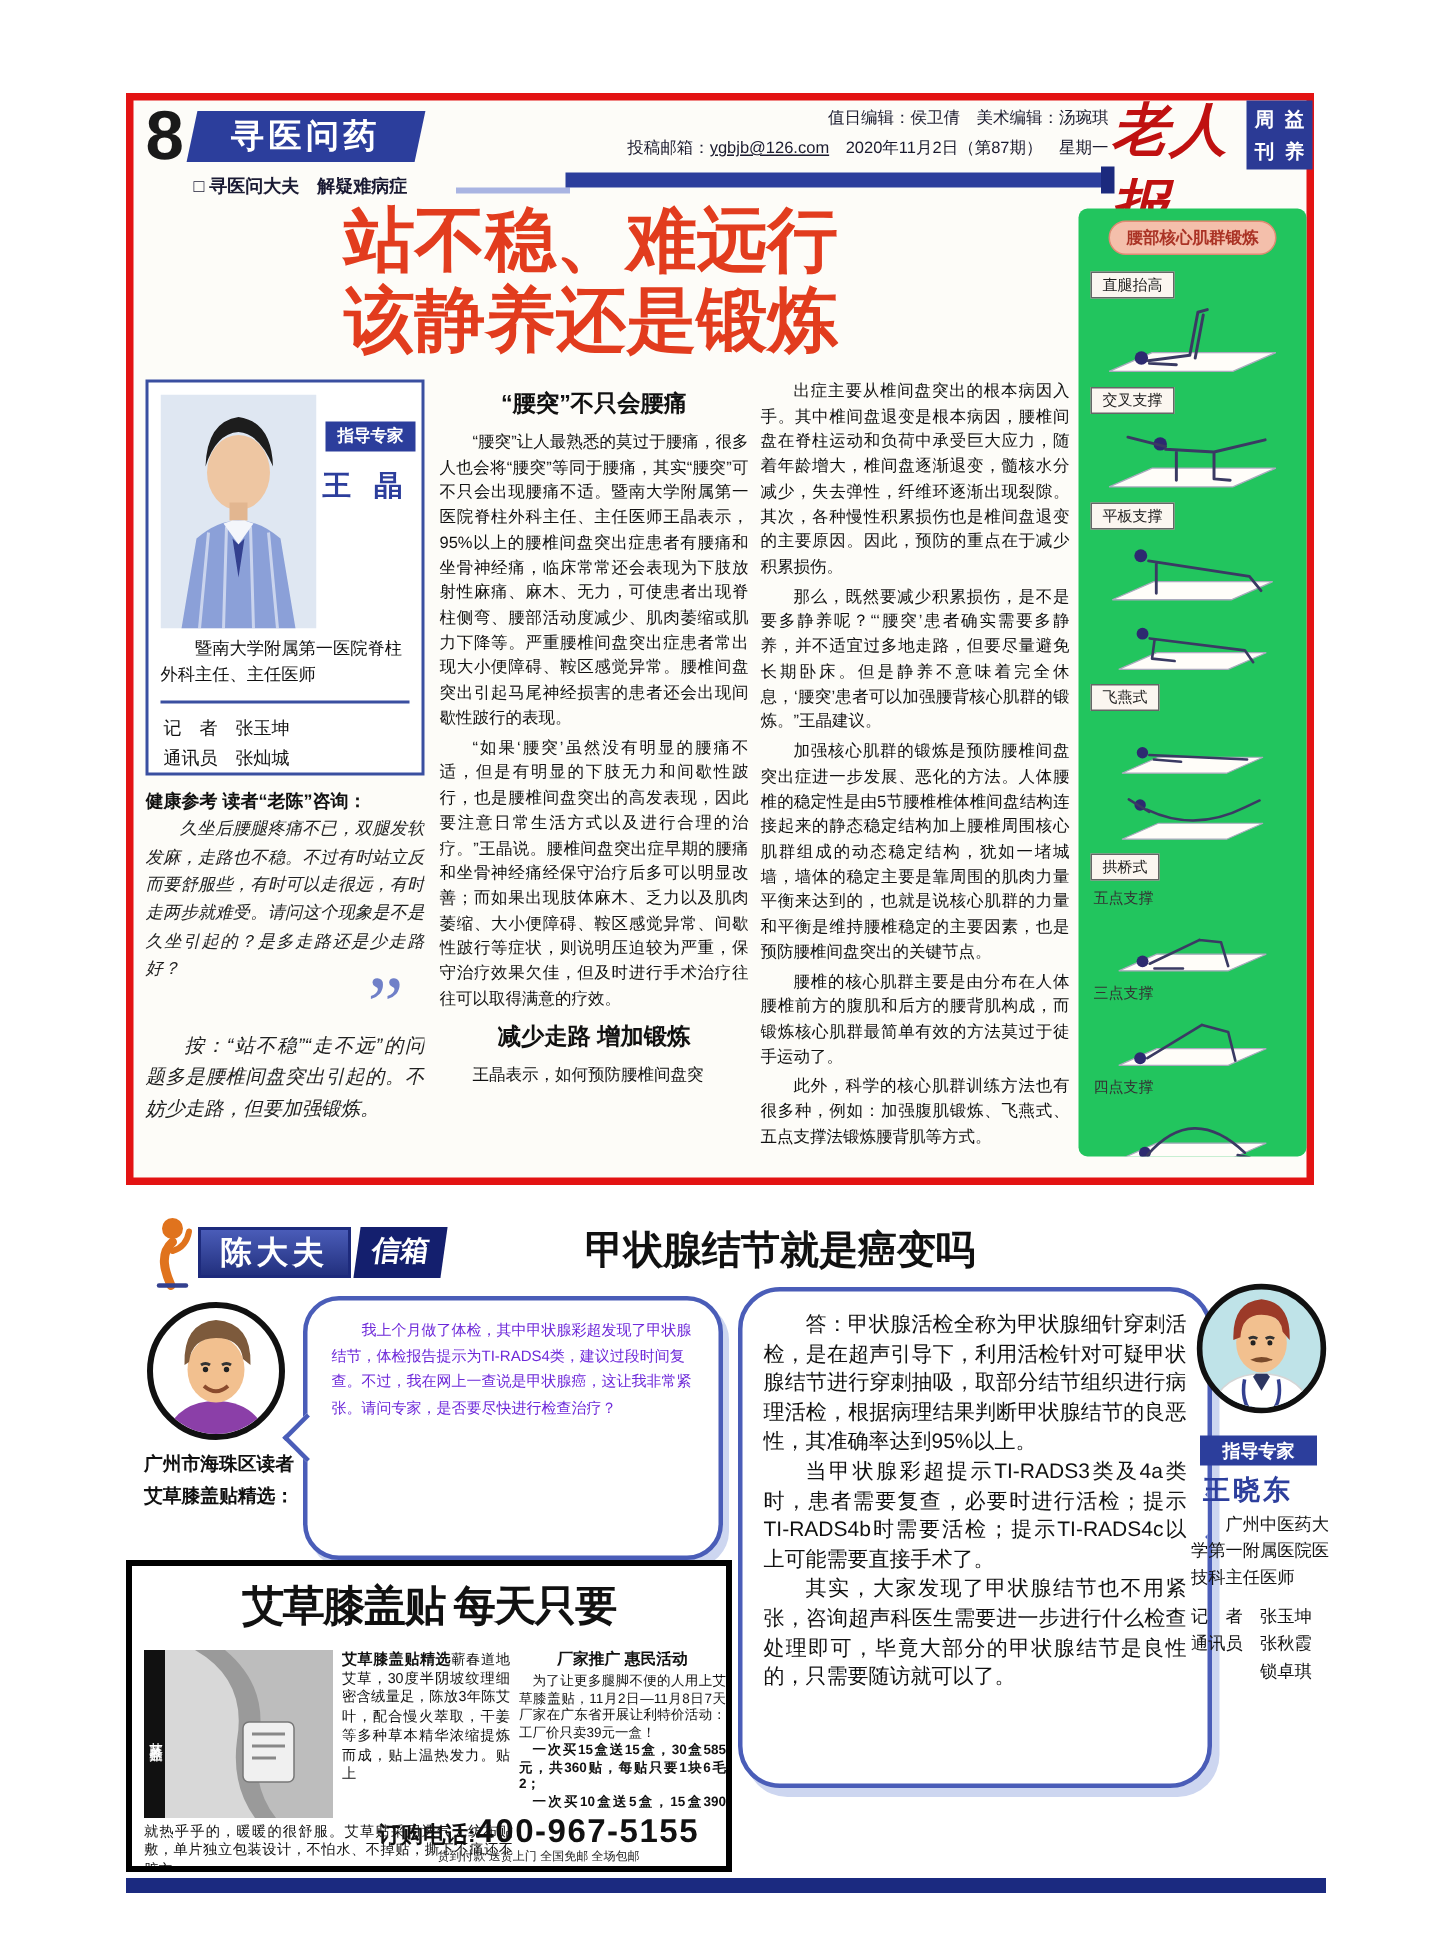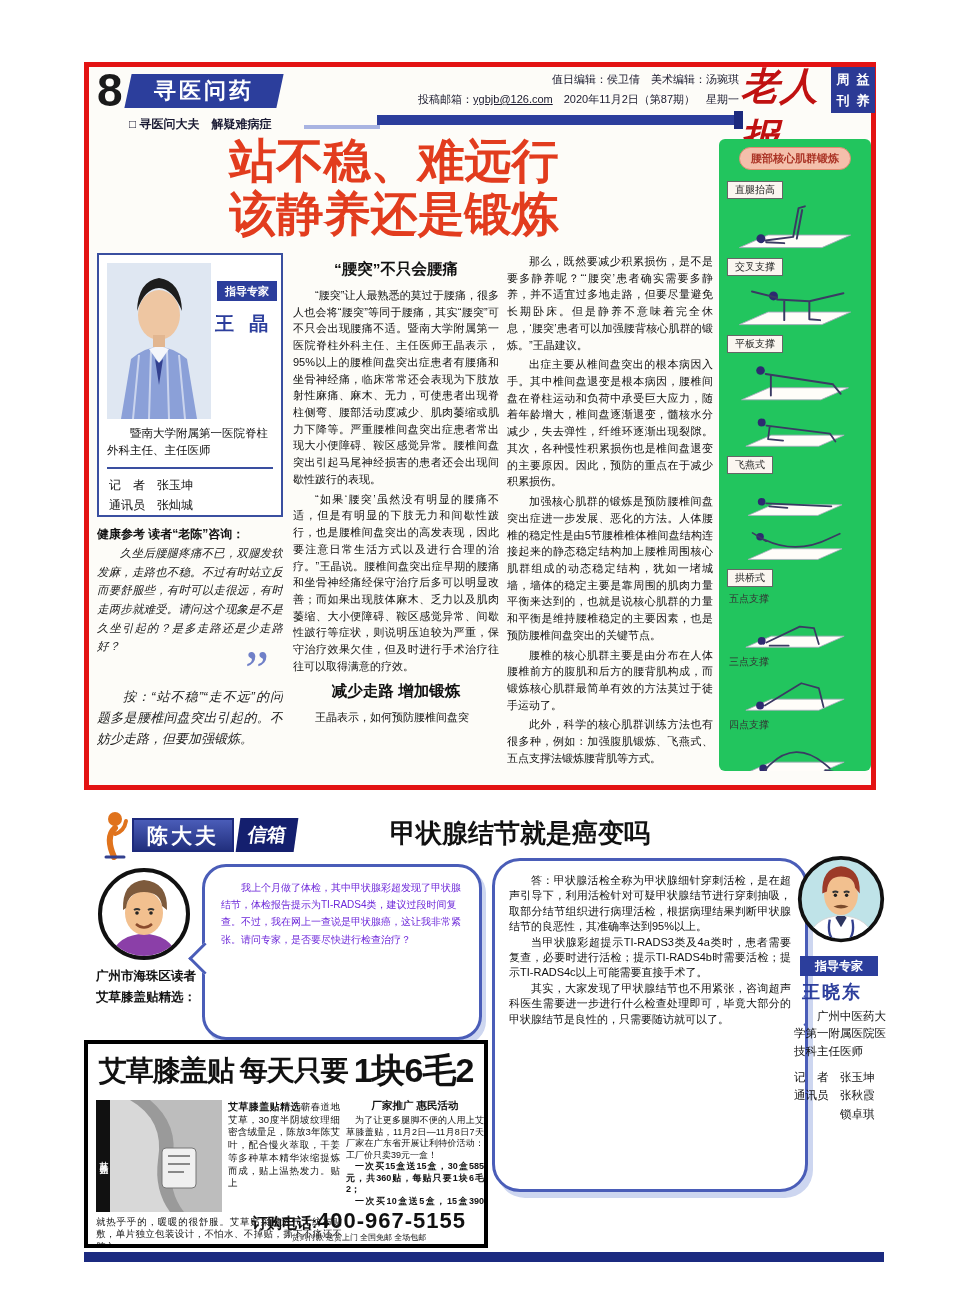--- a/index.html
+++ b/index.html
@@ -73,21 +73,21 @@
         font-weight:600;line-height:1.7;}
   .qbubble{position:absolute;left:202px;top:864px;width:280px;height:176px;background:#fff;border:3px solid #4a5db8;
         border-radius:24px;box-shadow:4px 5px 0 #cdd6f0;box-sizing:border-box;padding:12px 16px;}
   .qbubble::before{content:"";position:absolute;left:-12px;top:80px;width:20px;height:20px;background:#fff;
         border-left:3px solid #4a5db8;border-bottom:3px solid #4a5db8;transform:rotate(45deg);}
   .qtext{font-size:10px;font-weight:500;line-height:1.72;text-indent:2em;color:#6d28d9;}
   .abubble{position:absolute;left:492px;top:858px;width:316px;height:334px;background:#fff;border:3px solid #4a5db8;
         border-radius:28px;box-shadow:5px 6px 0 #cdd6f0;box-sizing:border-box;padding:12px 14px;overflow:hidden;}
   .abubble::after{content:"";position:absolute;right:-12px;top:138px;width:20px;height:20px;background:#fff;
         border-right:3px solid #4a5db8;border-top:3px solid #4a5db8;transform:rotate(45deg);}
-  .abubble p{margin:0;font-size:11px;line-height:1.4;text-align:justify;text-indent:2em;}
+  .abubble p{margin:0;font-size:14px;line-height:1.4;text-align:justify;text-indent:2em;}
   .qa-expert{position:absolute;left:794px;top:854px;width:96px;}
   .qa-expert .badge{width:78px;height:20px;background:#2c3e9c;color:#fff;font-size:12px;font-weight:700;
         text-align:center;line-height:20px;margin:8px 0 4px 6px;}
   .qa-expert .name{font-size:18px;font-weight:900;color:#2c3e9c;letter-spacing:2px;margin:2px 0 4px 8px;}
   .qa-expert .bio{font-size:11.5px;line-height:1.5;text-indent:2em;}
   .qa-expert .press{font-size:11.5px;line-height:1.6;margin-top:8px;}
   
   .ad{position:absolute;left:84px;top:1040px;width:404px;height:208px;border:4px solid #000;background:#fff;
         box-sizing:border-box;}
   .ad-head{position:absolute;left:2px;top:1px;right:2px;height:52px;display:flex;align-items:center;
@@ -177,22 +177,22 @@
 
     <div class="col col2">
       <h3>“腰突”不只会腰痛</h3>
       <p>“腰突”让人最熟悉的莫过于腰痛，很多人也会将“腰突”等同于腰痛，其实“腰突”可不只会出现腰痛不适。暨南大学附属第一医院脊柱外科主任、主任医师王晶表示，95%以上的腰椎间盘突出症患者有腰痛和坐骨神经痛，临床常常还会表现为下肢放射性麻痛、麻木、无力，可使患者出现脊柱侧弯、腰部活动度减少、肌肉萎缩或肌力下降等。严重腰椎间盘突出症患者常出现大小便障碍、鞍区感觉异常。腰椎间盘突出引起马尾神经损害的患者还会出现间歇性跛行的表现。</p>
       <p>“如果‘腰突’虽然没有明显的腰痛不适，但是有明显的下肢无力和间歇性跛行，也是腰椎间盘突出的高发表现，因此要注意日常生活方式以及进行合理的治疗。”王晶说。腰椎间盘突出症早期的腰痛和坐骨神经痛经保守治疗后多可以明显改善；而如果出现肢体麻木、乏力以及肌肉萎缩、大小便障碍、鞍区感觉异常、间歇性跛行等症状，则说明压迫较为严重，保守治疗效果欠佳，但及时进行手术治疗往往可以取得满意的疗效。</p>
       <h3>减少走路 增加锻炼</h3>
       <p>王晶表示，如何预防腰椎间盘突</p>
     </div>
 
     <div class="col col3">
+      <p>出症主要从椎间盘突出的根本病因入手。其中椎间盘退变是根本病因，腰椎间盘在脊柱运动和负荷中承受巨大应力，随着年龄增大，椎间盘逐渐退变，髓核水分减少，失去弹性，纤维环逐渐出现裂隙。其次，各种慢性积累损伤也是椎间盘退变的主要原因。因此，预防的重点在于减少积累损伤。</p>
       <p>那么，既然要减少积累损伤，是不是要多静养呢？“‘腰突’患者确实需要多静养，并不适宜过多地走路，但要尽量避免长期卧床。但是静养不意味着完全休息，‘腰突’患者可以加强腰背核心肌群的锻炼。”王晶建议。</p>
-      <p>出症主要从椎间盘突出的根本病因入手。其中椎间盘退变是根本病因，腰椎间盘在脊柱运动和负荷中承受巨大应力，随着年龄增大，椎间盘逐渐退变，髓核水分减少，失去弹性，纤维环逐渐出现裂隙。其次，各种慢性积累损伤也是椎间盘退变的主要原因。因此，预防的重点在于减少积累损伤。</p>
       <p>加强核心肌群的锻炼是预防腰椎间盘突出症进一步发展、恶化的方法。人体腰椎的稳定性是由5节腰椎椎体椎间盘结构连接起来的静态稳定结构加上腰椎周围核心肌群组成的动态稳定结构，犹如一堵城墙，墙体的稳定主要是靠周围的肌肉力量平衡来达到的，也就是说核心肌群的力量和平衡是维持腰椎稳定的主要因素，也是预防腰椎间盘突出的关键节点。</p>
       <p>腰椎的核心肌群主要是由分布在人体腰椎前方的腹肌和后方的腰背肌构成，而锻炼核心肌群最简单有效的方法莫过于徒手运动了。</p>
       <p>此外，科学的核心肌群训练方法也有很多种，例如：加强腹肌锻炼、飞燕式、五点支撑法锻炼腰背肌等方式。</p>
     </div>
 
     <div class="panel">
       <div class="pill">腰部核心肌群锻炼</div>
 
       <div class="exlabel">直腿抬高</div>
       <svg class="exfig" width="136" height="52" viewBox="0 0 136 58">
@@ -320,21 +320,20 @@
       <div>记　者　张玉坤</div>
       <div>通讯员　张秋霞</div>
       <div>　　　　锁卓琪</div>
     </div>
   </div>
 
   <div class="ad">
     <div class="ad-head">
       <span class="prod">艾草膝盖贴</span>
       <span class="mid">每天只要</span>
-      <span class="price">1块6毛2</span>
     </div>
     <div class="ad-img">
       <div class="strip">艾草膝盖贴</div>
       <svg width="112" height="112" viewBox="0 0 112 112">
         <rect width="112" height="112" fill="#d8d8d8"></rect>
         <path d="M20,0 Q55,20 48,60 Q44,90 60,112 L112,112 L112,0 Z" fill="#9a9a9a"></path>
         <path d="M40,0 Q70,25 62,62 Q58,92 74,112 L112,112 L112,0 Z" fill="#bdbdbd"></path>
         <rect x="52" y="48" width="34" height="40" rx="4" fill="#f0f0f0" stroke="#777"></rect>
         <path d="M58,56 L80,56 M58,64 L80,64 M58,72 L74,72" stroke="#888" stroke-width="2"></path>
       </svg>

